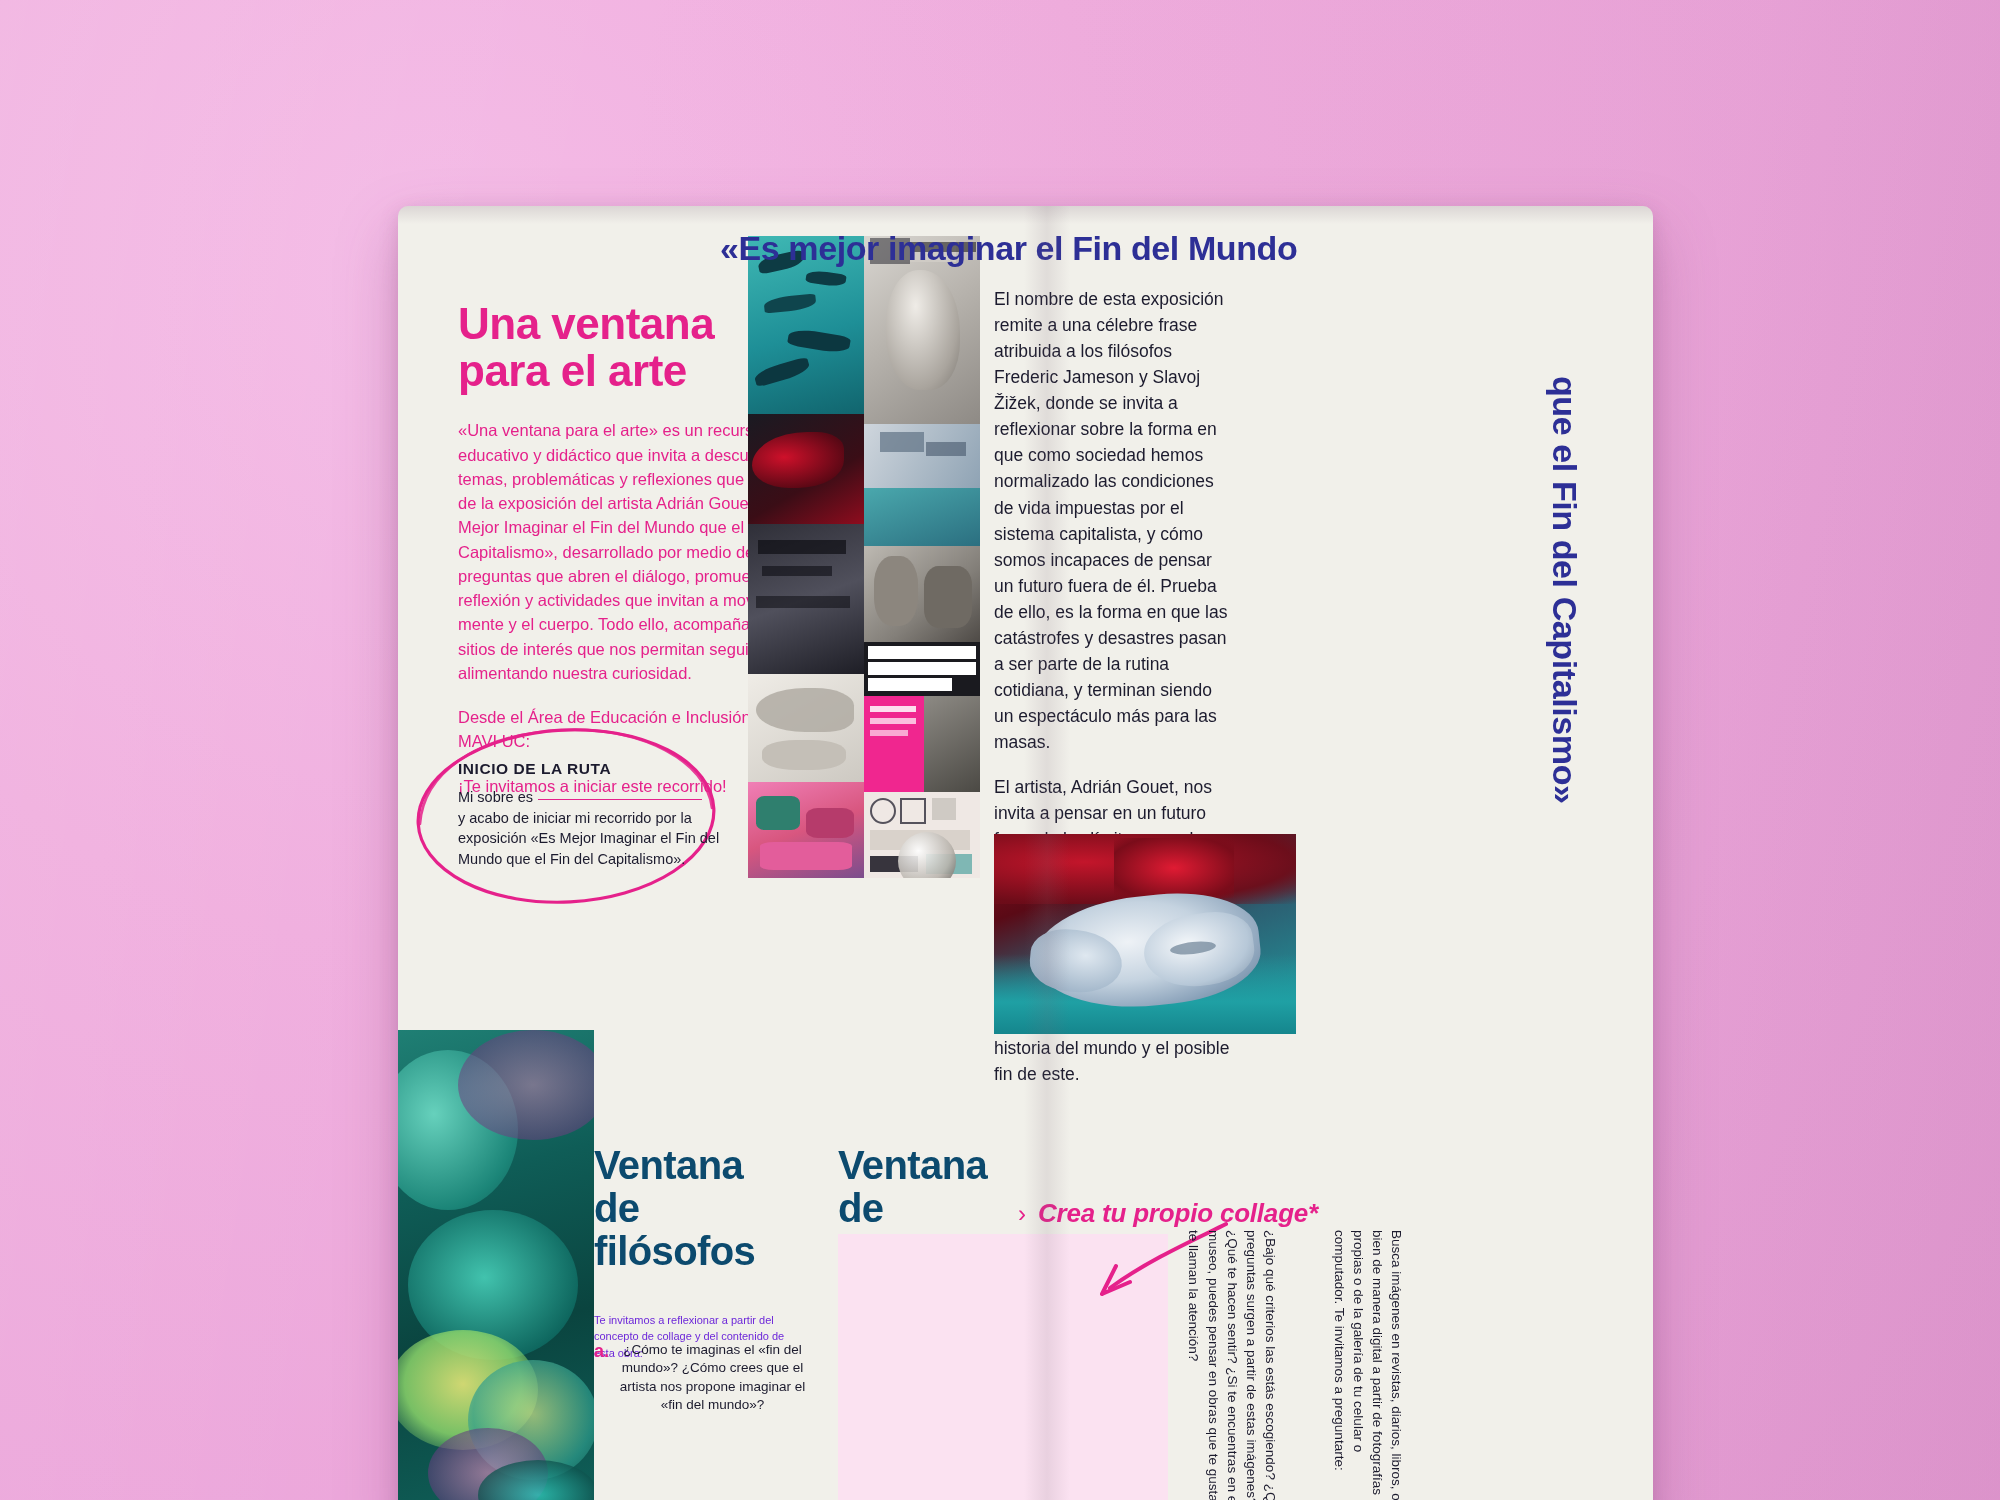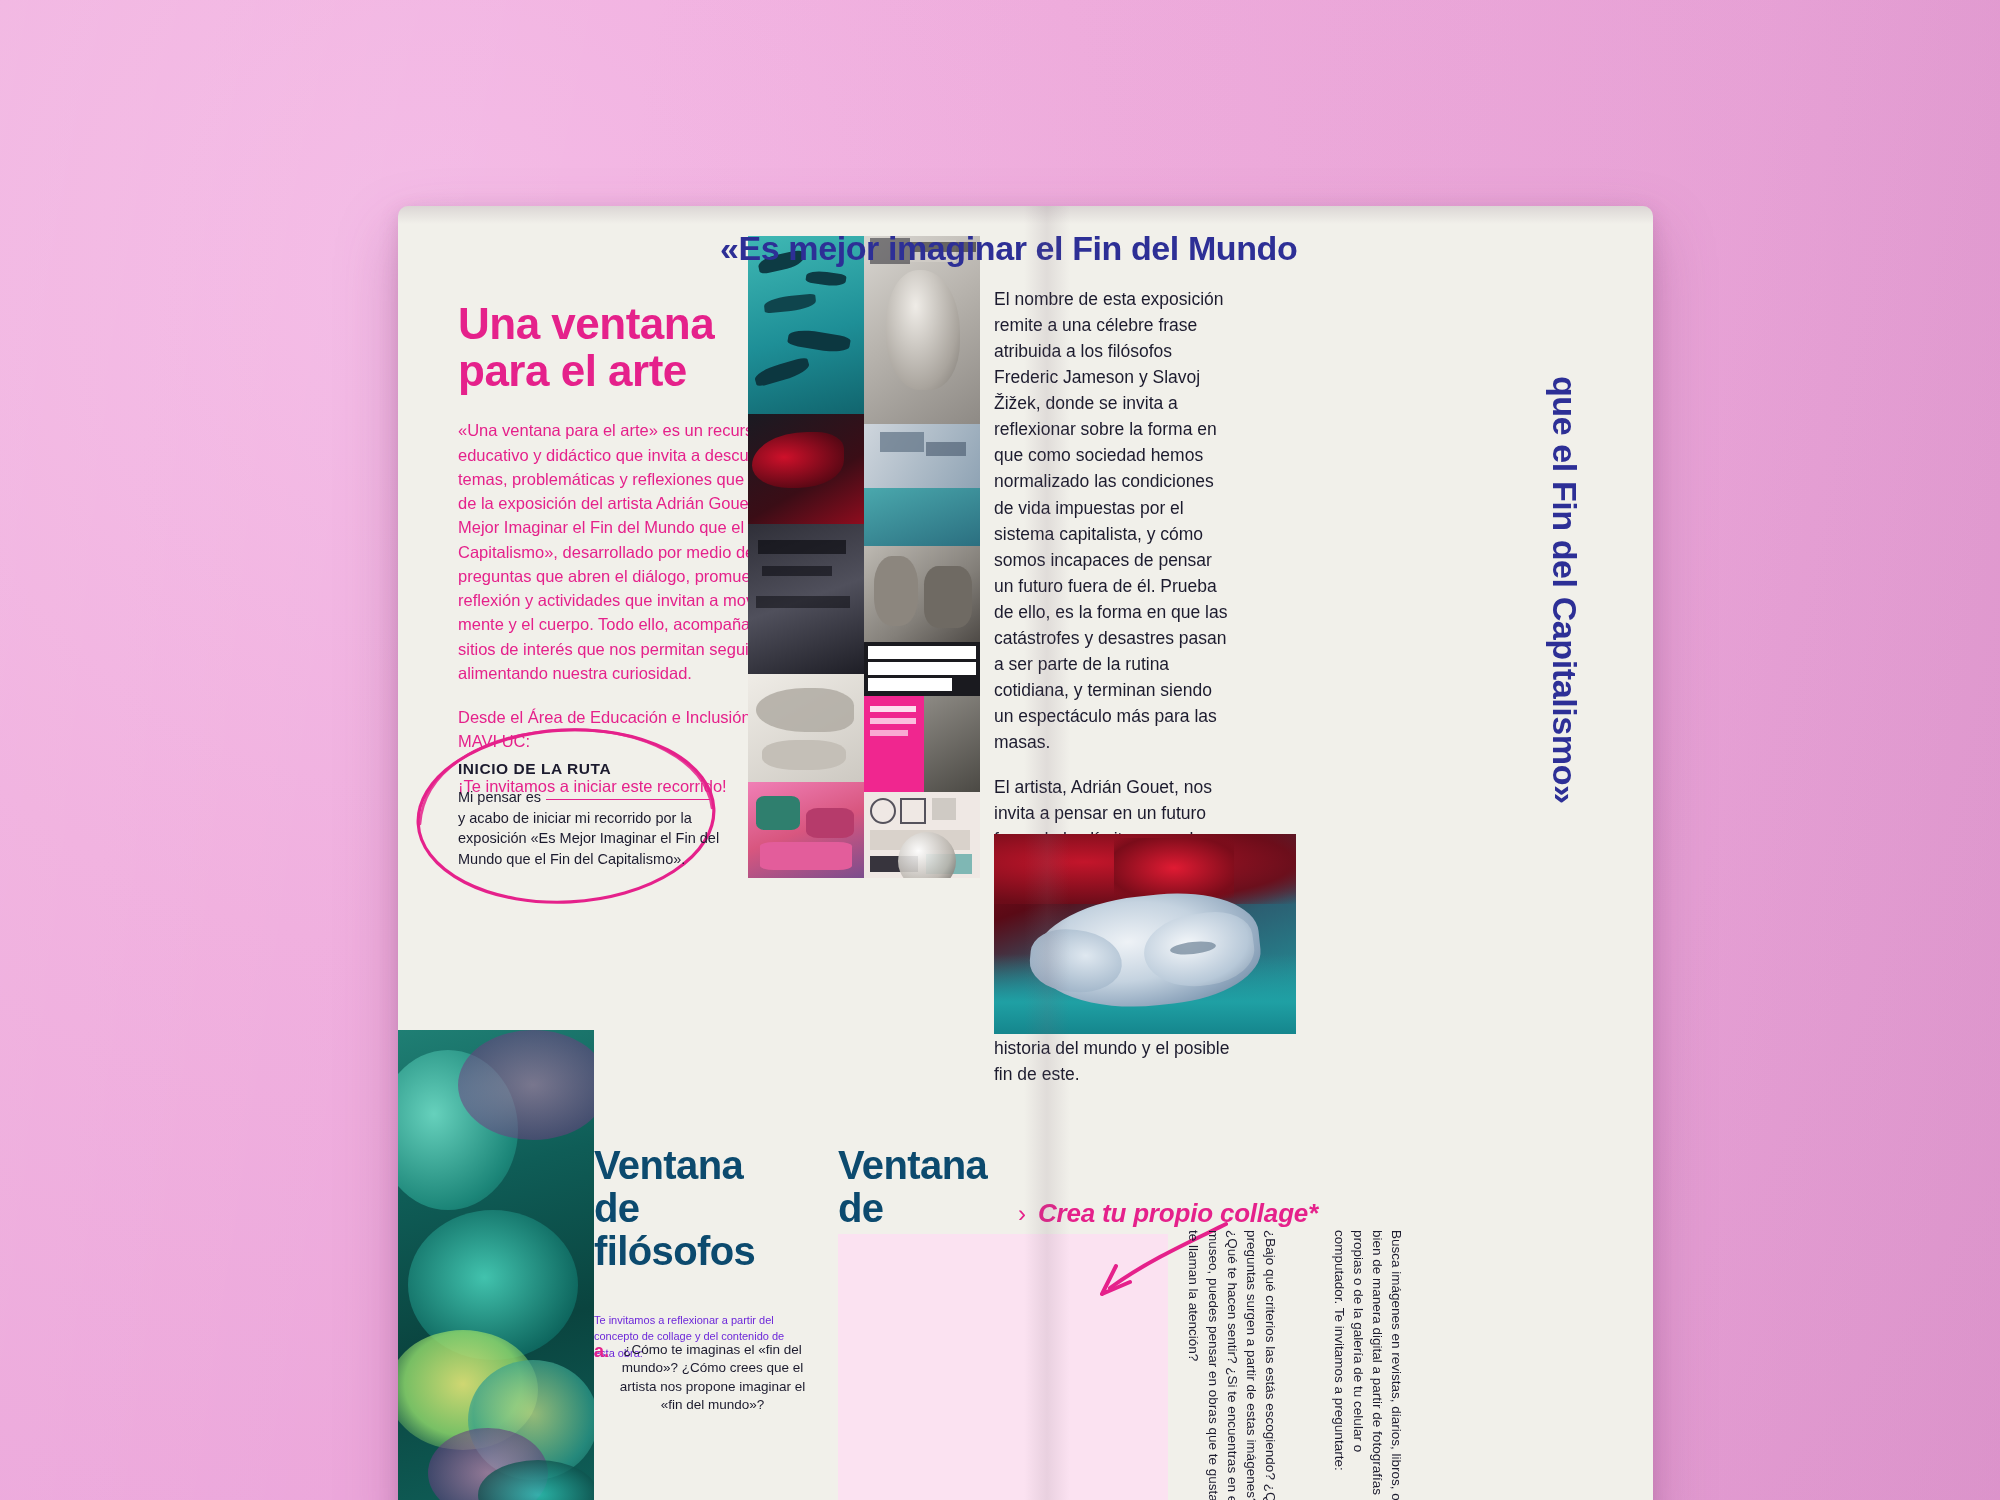--- a/index.html
+++ b/index.html
@@ -297,21 +297,21 @@
   </div>
 
   <svg id="circle-scribble" viewBox="0 0 320 200">
     <ellipse cx="160" cy="100" rx="148" ry="86" fill="none" stroke="#e5218b" stroke-width="3.2" stroke-linecap="round" transform="rotate(-3 160 100)"></ellipse>
     <path d="M14,108 C18,52 80,16 162,14 C236,12 300,44 306,92" fill="none" stroke="#e5218b" stroke-width="2.6" stroke-linecap="round" opacity="0.85"></path>
   </svg>
 
   <div id="route-box">
     <div id="route-title">INICIO DE LA RUTA</div>
     <div id="route-line1">
-      <span>Mi pensar es</span><span class="ruled"></span>
+      <span>Mi sobre es</span><span class="ruled"></span>
     </div>
     <div id="route-rest">y acabo de iniciar mi recorrido por la exposición «Es Mejor Imaginar el Fin del Mundo que el Fin del Capitalismo».</div>
   </div>
 
   <div id="collage">
 
     <div class="cg" style="left:0;top:0;width:116px;height:178px;background:linear-gradient(165deg,#3fb8b4,#1e8f97 55%,#11656e);"></div>
     <div class="cg" style="left:10px;top:18px;width:46px;height:16px;background:#0d3b44;border-radius:50% 20% 50% 20%;transform:rotate(-12deg);"></div>
     <div class="cg" style="left:58px;top:36px;width:40px;height:13px;background:#0d3b44;border-radius:50% 20% 50% 20%;transform:rotate(8deg);"></div>
     <div class="cg" style="left:16px;top:60px;width:52px;height:15px;background:#0f454d;border-radius:50% 15% 50% 15%;transform:rotate(-6deg);"></div>

